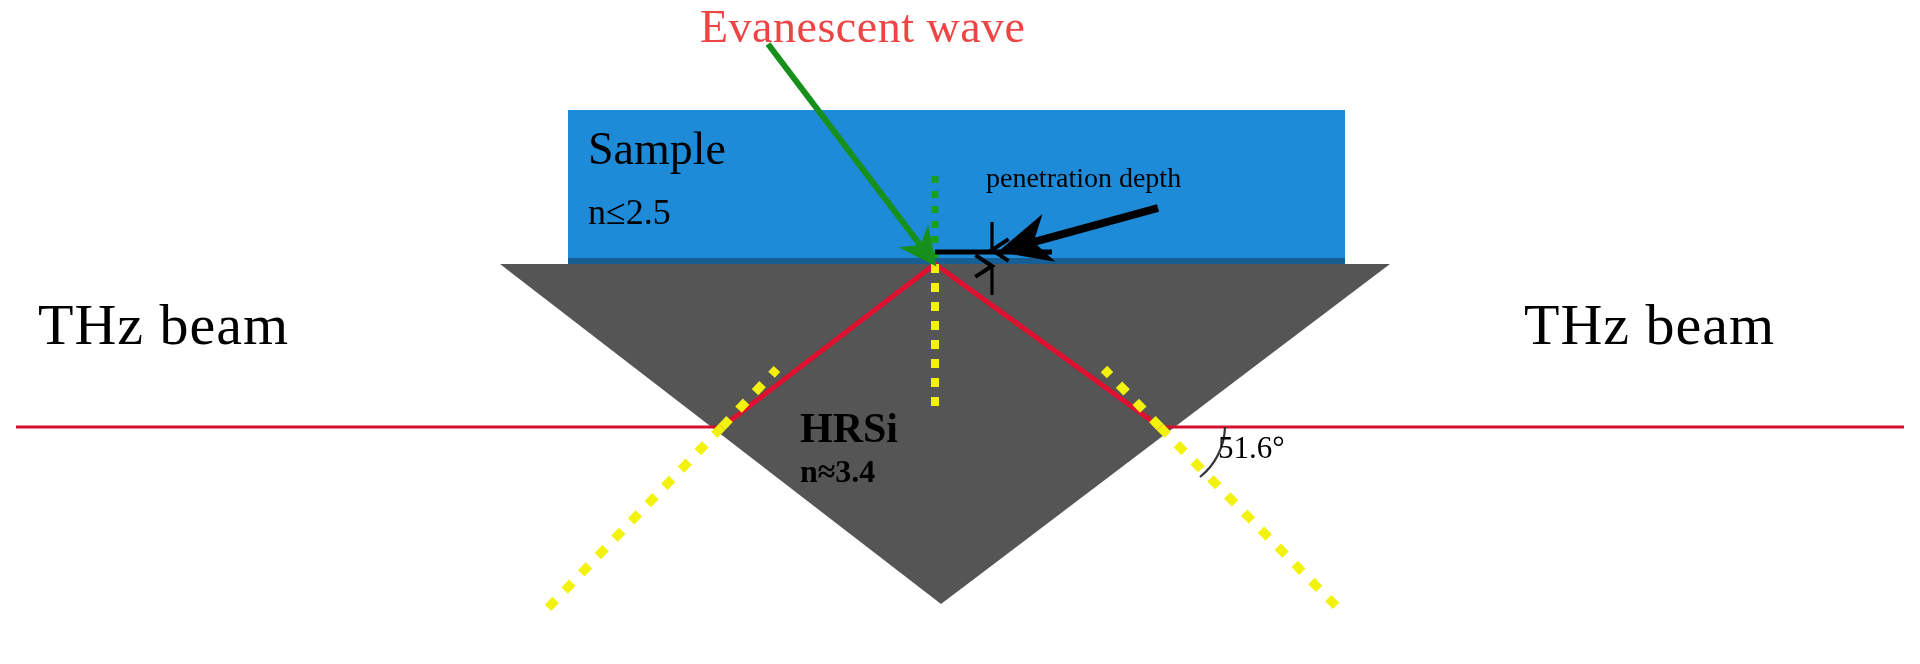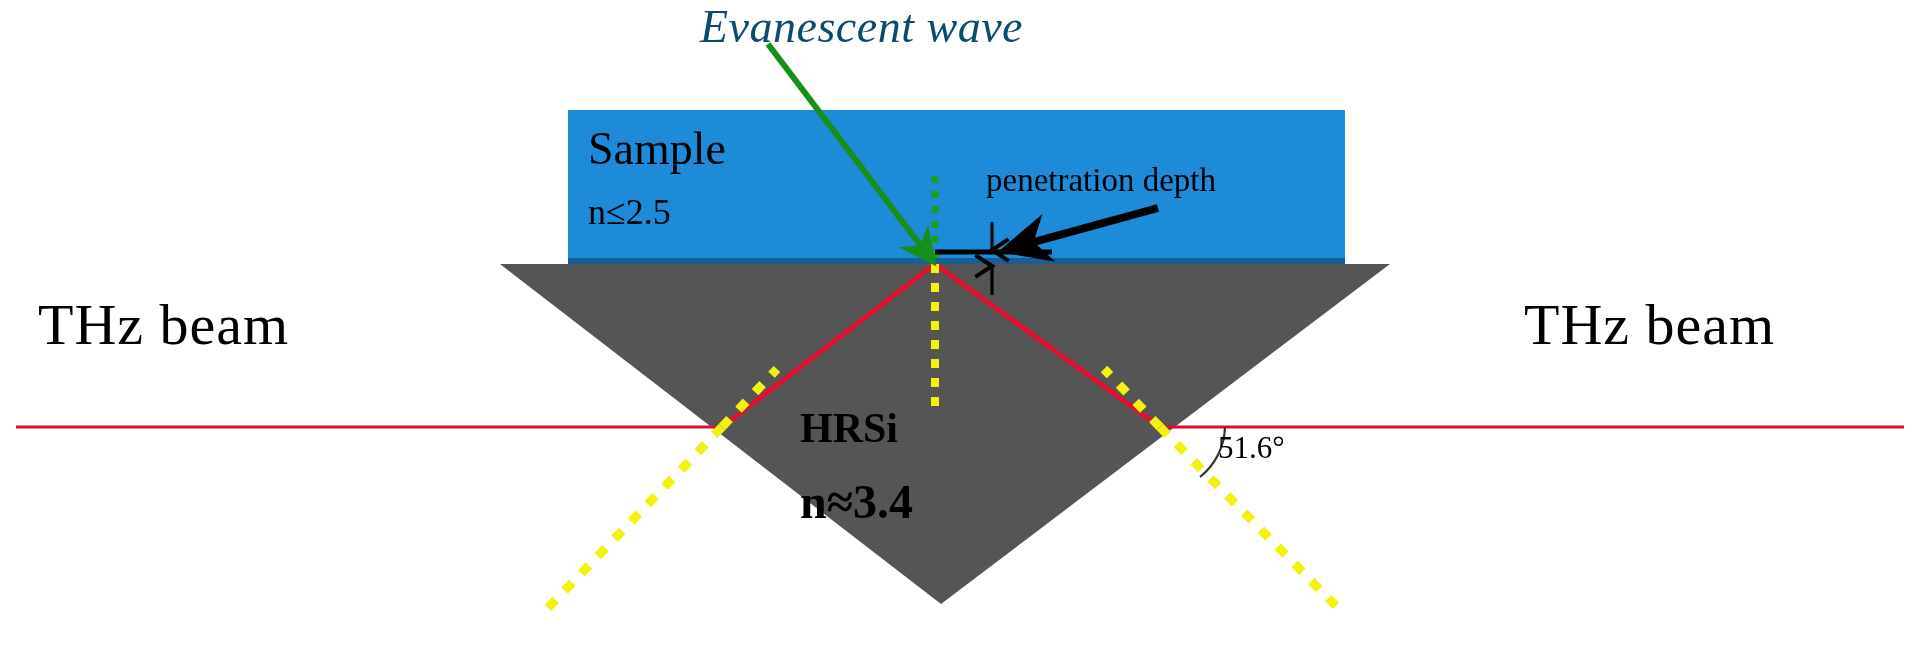--- a/index.html
+++ b/index.html
@@ -37,51 +37,49 @@
   .lbl-thz-right {
     left: 1524px;
     top: 296px;
     font-size: 58px;
     letter-spacing: 1px;
   }
   .lbl-evanescent {
     left: 700px;
     top: 4px;
     font-size: 46px;
-    color: #0c4a6e;
+    color: #ef4444;
     letter-spacing: 0.5px;
-    font-style: italic;
   }
   .lbl-sample {
     left: 588px;
     top: 126px;
     font-size: 46px;
   }
   .lbl-nsample {
     left: 588px;
     top: 194px;
     font-size: 36px;
   }
   .lbl-hrsi {
     left: 800px;
     top: 407px;
     font-size: 42px;
     font-weight: 700;
   }
   .lbl-nprism {
     left: 800px;
     top: 455px;
-    font-size: 48px;
+    font-size: 32px;
     font-weight: 700;
-    margin-top: 23px;
   }
   .lbl-pendepth {
     left: 986px;
     top: 164px;
-    font-size: 33px;
+    font-size: 28px;
     text-align: right;
   }
   .lbl-angle {
     left: 1218px;
     top: 432px;
     font-size: 31px;
   }
 </style>
 </head>
 <body>

